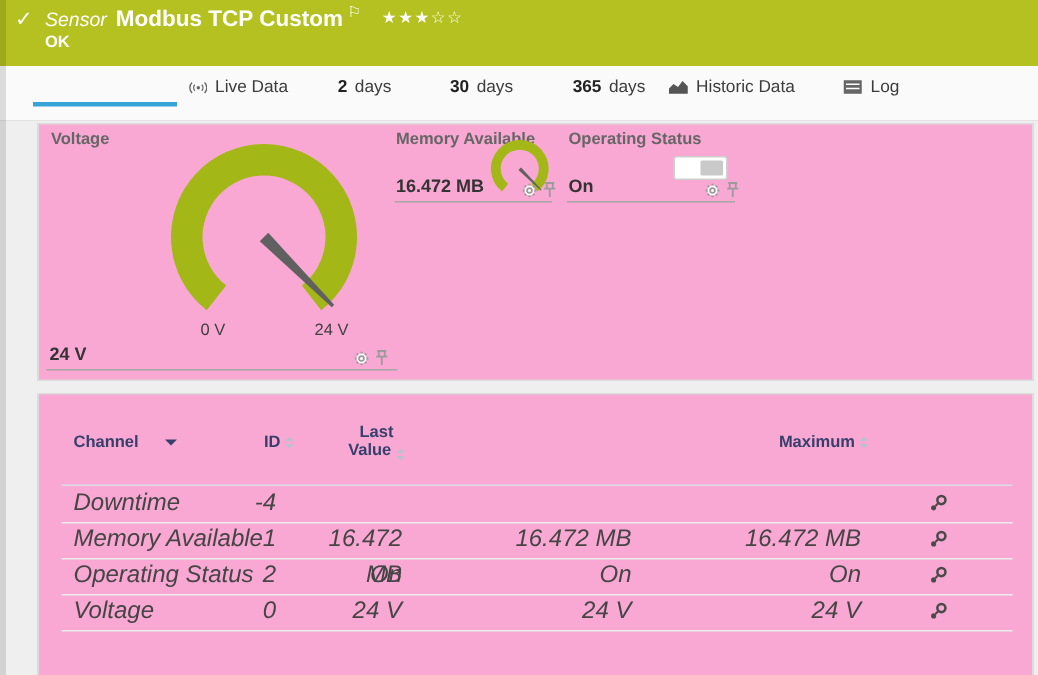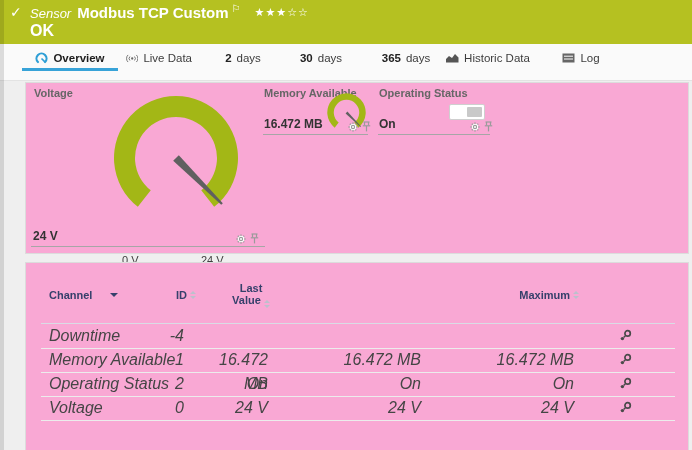--- a/index.html
+++ b/index.html
@@ -13,21 +13,21 @@
     background:rgba(0,0,0,.12);z-index:50;pointer-events:none;}
 
   
   .hdr{position:absolute;left:0;top:0;width:692px;height:44px;background:#b5c121;color:#fff;}
   .hdr .chk{position:absolute;left:10px;top:4px;font-size:14px;font-weight:bold;}
   .hdr .line1{position:absolute;left:30px;top:3px;white-space:nowrap;}
   .hdr .kind{font-style:italic;font-size:13px;margin-right:6px;margin-top:25px;}
   .hdr .title{font-weight:bold;font-size:15px;}
   .hdr .flag{font-size:10px;vertical-align:super;margin-left:3px;}
   .hdr .stars{font-size:11px;letter-spacing:1px;margin-left:14px;vertical-align:2px;cursor:pointer;}
-  .hdr .status{position:absolute;left:30px;top:22px;font-size:16px;font-weight:bold;}
+  .hdr .status{position:absolute;left:30px;top:22px;font-size:11px;font-weight:bold;}
 
   
   .tabbar{position:absolute;left:0;top:44px;width:692px;height:36px;background:#fafafa;
     border-bottom:1px solid #e3e3e3;}
   .tab{position:absolute;top:0;height:28px;display:flex;align-items:center;justify-content:center;
     gap:5px;font-size:11.5px;color:#3c3c3c;cursor:pointer;white-space:nowrap;}
   .tab .num{font-weight:bold;color:#222;}
   .tab.active{color:#1e1e1e;font-weight:bold;}
   .t0{left:22px;width:96px}.t1{left:126px;width:66px}.t2{left:220px;width:46px}
   .t3{left:295px;width:52px}.t4{left:375px;width:62px}.t5{left:444px;width:88px}
@@ -35,21 +35,21 @@
   .tab-underline{position:absolute;left:22px;top:24px;width:96px;height:3px;background:#38a3d8;}
 
   
   .panel{position:absolute;left:25px;width:664px;background:#f9a8d4;border:1px solid #dcdcdc;box-sizing:border-box;}
   .panel.gauges{top:82px;height:172px;}
   .panel.table{top:262px;height:188px;border-bottom:none;}
 
   .glabel{position:absolute;font-size:11px;font-weight:bold;color:#666;}
   .gvalue{position:absolute;font-size:12px;font-weight:bold;color:#333;}
   .gline{position:absolute;height:1px;background:#a6a6a6;}
-  .scale{position:absolute;font-size:11px;color:#3f3f3f;width:40px;margin-top:40px;}
+  .scale{position:absolute;font-size:11px;color:#3f3f3f;text-align:center;width:40px;}
   .mini-icons{position:absolute;display:flex;gap:4px;align-items:center;cursor:pointer;}
 
   .toggle{position:absolute;left:423px;top:21px;width:34px;height:14px;background:#fff;
     border:1px solid #cfcfcf;border-radius:2px;}
   .toggle .knob{position:absolute;right:2px;top:2px;width:15px;height:10px;background:#c9c9c9;border-radius:1px;}
 
   
   .thead{position:absolute;font-size:11px;font-weight:bold;color:#36406b;cursor:pointer;}
   .th-ch{left:23px;top:26px;display:flex;align-items:center;gap:18px;}
   .th-id{left:110px;top:26px;width:60px;display:flex;align-items:center;justify-content:flex-end;gap:3px;}
@@ -80,27 +80,20 @@
 
 <div class="hdr">
   <span class="chk">✓</span>
   <div class="line1">
     <span class="kind">Sensor</span><span class="title">Modbus TCP Custom</span><span class="flag">⚐</span><span class="stars">★★★☆☆</span>
   </div>
   <div class="status">OK</div>
 </div>
 
 <div class="tabbar">
-  <div class="tab t0 active">
-    <svg width="13" height="13" viewBox="0 0 13 13">
-      <path d="M 2.96 10.04 A 5 5 0 1 1 10.04 10.04" fill="none" stroke="#2e9fd6" stroke-width="2.2" stroke-linecap="round"></path>
-      <line x1="6.5" y1="6.5" x2="9.9" y2="9.9" stroke="#2e9fd6" stroke-width="1.6"></line>
-    </svg>
-    <span>Overview</span>
-  </div>
   <div class="tab t1">
     <svg width="14" height="11" viewBox="0 0 14 11">
       <circle cx="7" cy="5.5" r="1.3" fill="#666"></circle>
       <path d="M4.4 3.3 a3.2 3.2 0 0 0 0 4.4 M9.6 3.3 a3.2 3.2 0 0 1 0 4.4 M2.3 1.5 a5.6 5.6 0 0 0 0 8 M11.7 1.5 a5.6 5.6 0 0 1 0 8" stroke="#666" fill="none" stroke-width="1"></path>
     </svg>
     <span>Live Data</span>
   </div>
   <div class="tab t2">
     <span class="num">2</span>
     <span>days</span>

